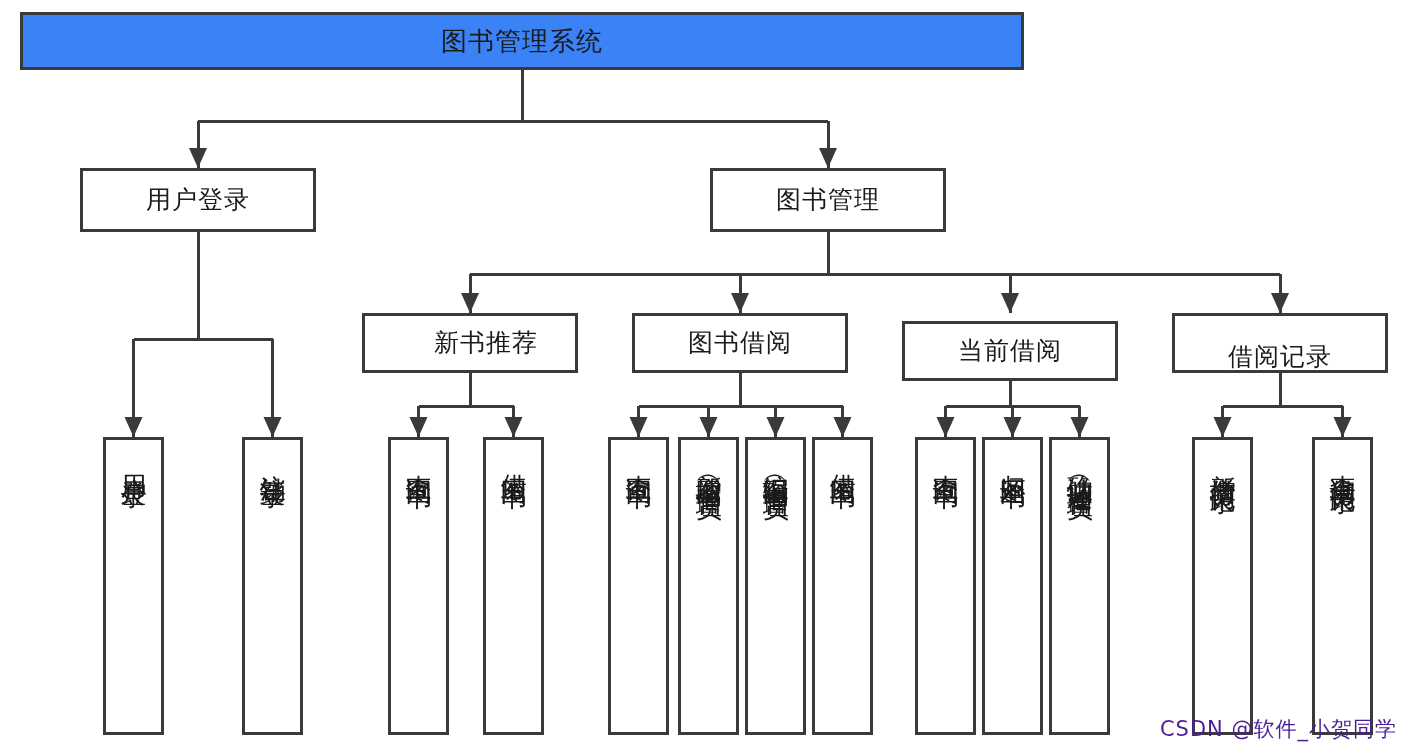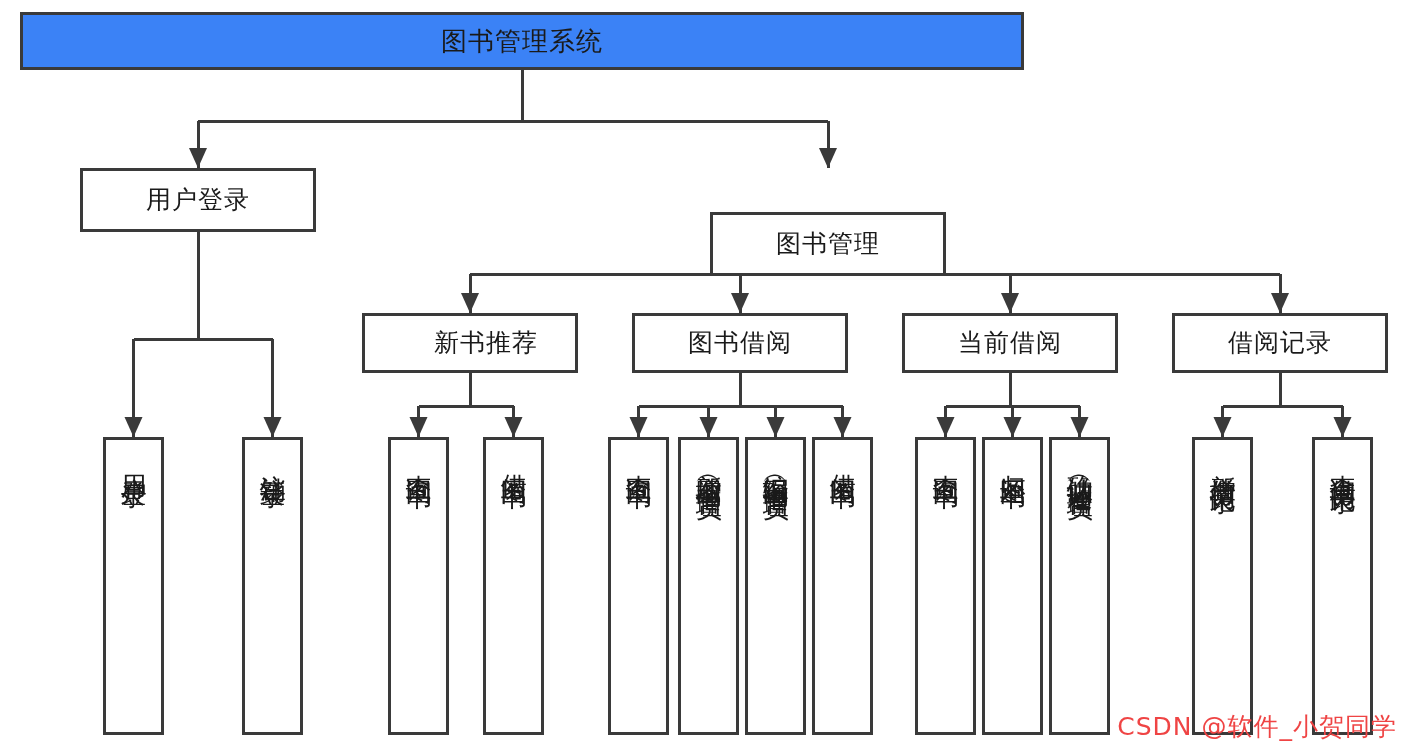--- a/index.html
+++ b/index.html
@@ -57,22 +57,22 @@
     display: block;
   }
   .htext {
     display: block;
     white-space: nowrap;
   }
   .watermark {
     position: absolute;
     right: 8px;
     bottom: 4px;
-    font-size: 25px;
-    color: #ef4444;
+    font-size: 21px;
+    color: #4c1d95;
     letter-spacing: 1px;
     white-space: nowrap;
     user-select: none;
   }
 </style>
 </head>
 <body>
 
 <div id="canvas">
 
@@ -131,34 +131,34 @@
       <polygon points="1333.5,417 1351.5,417 1342.5,437" fill="#3a3a3a"></polygon>
     </svg>
 
   <div class="node root h" style="left: 20px; top: 12px; width: 1004px; height: 58px; border-color: rgb(58, 58, 58); background: #3b82f6; color: rgb(26, 26, 26);">
     <span class="htext">图书管理系统</span>
   </div>
 
   <div class="node h" style="left: 80px; top: 168px; width: 236px; height: 64px; border-color: rgb(58, 58, 58); background: rgb(255, 255, 255); color: rgb(26, 26, 26);">
     <span class="htext">用户登录</span>
   </div>
-  <div class="node h" style="left: 710px; top: 168px; width: 236px; height: 64px; border-color: rgb(58, 58, 58); background: rgb(255, 255, 255); color: rgb(26, 26, 26); margin-top: 44px;">
+  <div class="node h" style="left: 710px; top: 168px; width: 236px; height: 64px; border-color: rgb(58, 58, 58); background: rgb(255, 255, 255); color: rgb(26, 26, 26);">
     <span class="htext">图书管理</span>
   </div>
 
   <div class="node h" style="left: 362px; top: 313px; width: 216px; height: 60px; border-color: rgb(58, 58, 58); background: rgb(255, 255, 255); color: rgb(26, 26, 26); padding-left: 32px;">
     <span class="htext">新书推荐</span>
   </div>
   <div class="node h" style="left: 632px; top: 313px; width: 216px; height: 60px; border-color: rgb(58, 58, 58); background: rgb(255, 255, 255); color: rgb(26, 26, 26);">
     <span class="htext">图书借阅</span>
   </div>
-  <div class="node h" style="left: 902px; top: 313px; width: 216px; height: 60px; border-color: rgb(58, 58, 58); background: rgb(255, 255, 255); color: rgb(26, 26, 26);">
+  <div class="node h" style="left: 902px; top: 321px; width: 216px; height: 60px; border-color: rgb(58, 58, 58); background: rgb(255, 255, 255); color: rgb(26, 26, 26);">
     <span class="htext">当前借阅</span>
   </div>
-  <div class="node h" style="left: 1172px; top: 313px; width: 216px; height: 60px; border-color: rgb(58, 58, 58); background: rgb(255, 255, 255); color: rgb(26, 26, 26);">
+  <div class="node h" style="left: 1172px; top: 313px; width: 216px; height: 60px; border-color: rgb(58, 58, 58); background: rgb(255, 255, 255); color: rgb(26, 26, 26); align-items: flex-end;">
     <span class="htext">借阅记录</span>
   </div>
 
   <div class="node leaf" style="left: 103px; top: 437px; width: 61px; height: 298px; border-color: rgb(58, 58, 58); background: rgb(255, 255, 255); color: rgb(26, 26, 26);">
     <span class="vtext">用户登录</span>
   </div>
   <div class="node leaf" style="left: 242px; top: 437px; width: 61px; height: 298px; border-color: rgb(58, 58, 58); background: rgb(255, 255, 255); color: rgb(26, 26, 26);">
     <span class="vtext">注销登录</span>
   </div>
 

